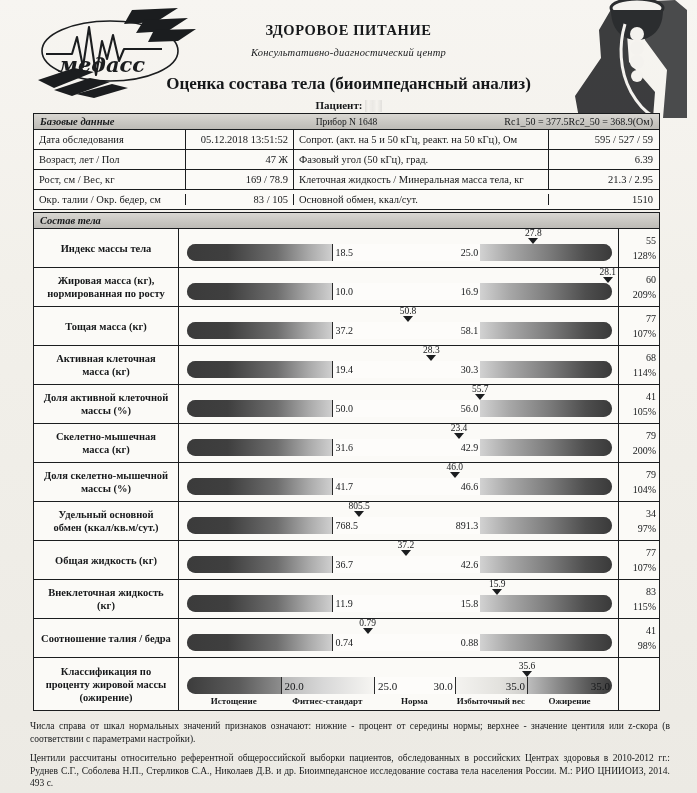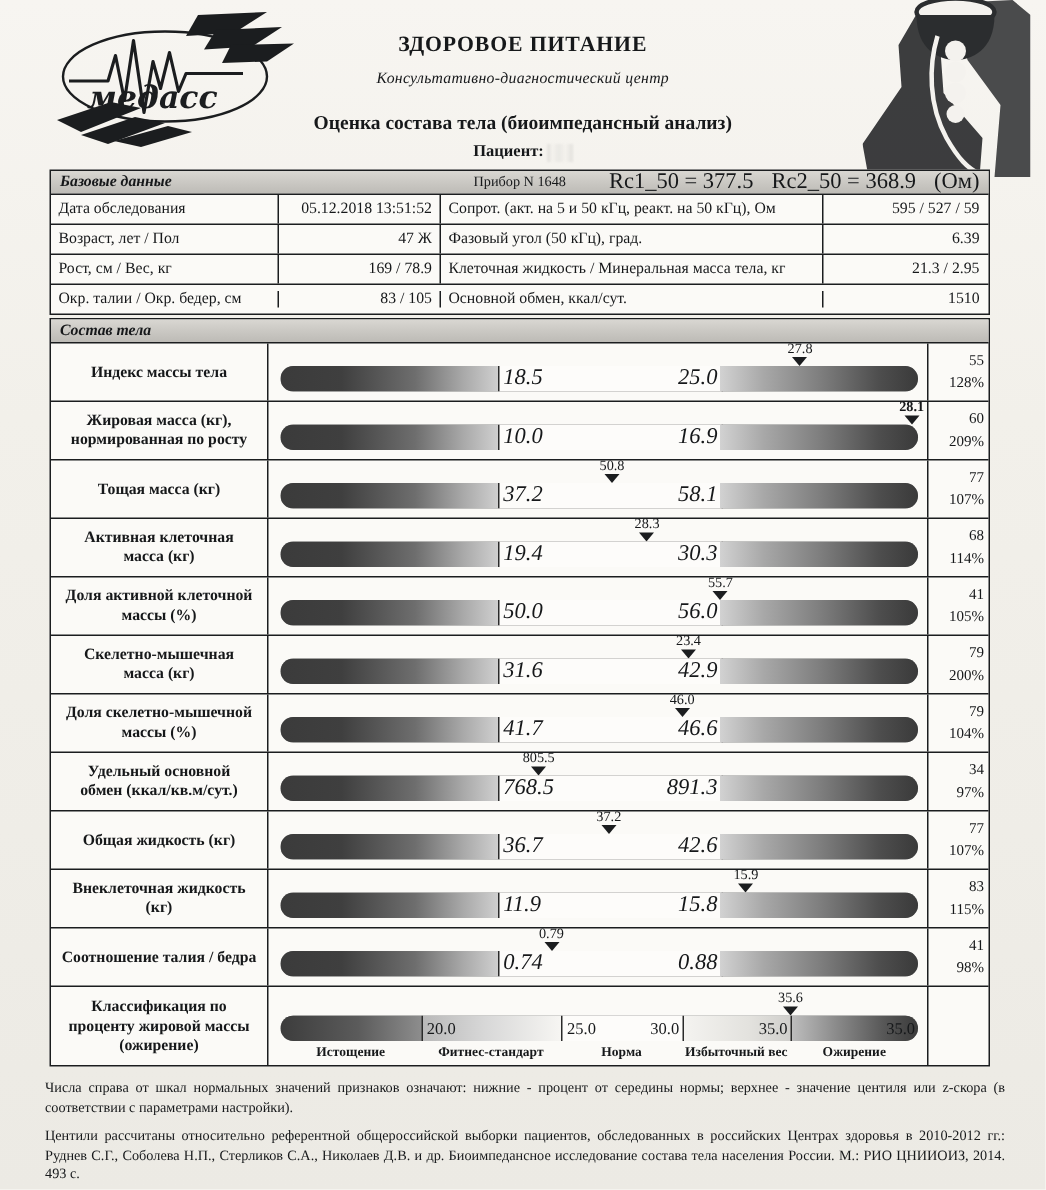--- a/index.html
+++ b/index.html
@@ -35,21 +35,21 @@
     font-family:"Liberation Serif", serif;
     font-weight:bold;font-size:14.5px;letter-spacing:.6px;
     margin-top:22px;
   }
   .h-sub{
     font-family:"Liberation Serif", serif;
     font-style:italic;font-size:10.5px;margin-top:8px;letter-spacing:.2px;
   }
   .h-doc{
     font-family:"Liberation Serif", serif;
-    font-weight:bold;font-size:13px;margin-top:16px;
+    font-weight:bold;font-size:17px;margin-top:16px;
   }
   .h-pat{
     font-family:"Liberation Serif", serif;
     font-weight:bold;font-size:11px;margin-top:5px;
   }
   .redacted{
     display:inline-block;vertical-align:-1px;
     color:transparent;
     background:linear-gradient(90deg,
       rgba(120,120,120,.18) 0%, rgba(255,255,255,0) 18%,
@@ -80,22 +80,22 @@
     display:flex;align-items:center;
     position:relative;
   }
   .band-label{padding-left:6px;}
   .band-mid{
     position:absolute;left:0;right:0;text-align:center;
     font-style:normal;font-weight:normal;font-size:9.5px;
   }
   .band-right{
     position:absolute;right:6px;top:0;height:15px;
-    display:flex;align-items:center;gap:12px;
-    font-style:normal;font-weight:normal;font-size:15px;
+    display:flex;align-items:center;
+    font-style:normal;font-weight:normal;font-size:10px;
   }
 
   .brow{
     display:flex;height:19px;align-items:stretch;
     border-bottom:1px solid #1b1d1f;
     font-size:10.5px;
   }
   .brow:last-child{border-bottom:none;align-items:center;}
   .c1{width:152px;border-right:1px solid #1b1d1f;display:flex;align-items:center;padding-left:5px;box-sizing:border-box;}
   .c2{width:108px;border-right:1px solid #1b1d1f;display:flex;align-items:center;justify-content:flex-end;padding-right:5px;box-sizing:border-box;}
@@ -140,21 +140,21 @@
   .seg-mid{
     background:#fdfcfa;
     border-left:1px solid #2a2a2a;border-right:1px solid #2a2a2a;
   }
   .seg-right{
     right:0;
     background:linear-gradient(90deg,#d2d2d2 0%,#a8a8a8 22%,#7c7c7c 52%,#4e4e4e 80%,#3a3a3a 100%);
   }
   .segtxt{
     position:absolute;top:0;bottom:0;display:flex;align-items:center;
-    font-size:15px;color:#16181a;font-style:italic;
+    font-size:10px;color:#16181a;
   }
   .segtxt.lo{left:3px;}
   .segtxt.hi{right:3px;}
 
   
   .mk{
     position:absolute;transform:translateX(-50%);
     text-align:center;width:46px;
   }
   .mk .mval{font-size:9.5px;line-height:10px;display:block;}
@@ -307,21 +307,21 @@
             </div>
           </div>
           <div class="cnums">
             <div>55</div>
             <div>128%</div>
           </div>
         </div>
         <div class="crow">
           <div class="cname">Жировая масса (кг),<br>нормированная по росту</div>
           <div class="cbarwrap">
-            <div class="mk" style="left: calc(99% - 5.86px); bottom: 23px; font-weight: bold;">
+            <div class="mk" style="left: calc(99% - 5.86px); bottom: 23px;">
               <span class="mval">28.1</span>
               <span class="marr"></span>
             </div>
             <div class="bar">
               <div class="seg seg-left" style="left: 0px; width: 34%;"></div>
               <div class="seg seg-mid" style="left: 34%; width: 35%;">
                 <span class="segtxt lo">10.0</span>
                 <span class="segtxt hi">16.9</span>
               </div>
               <div class="seg seg-right" style="left: 69%; width: 31%;"></div>

